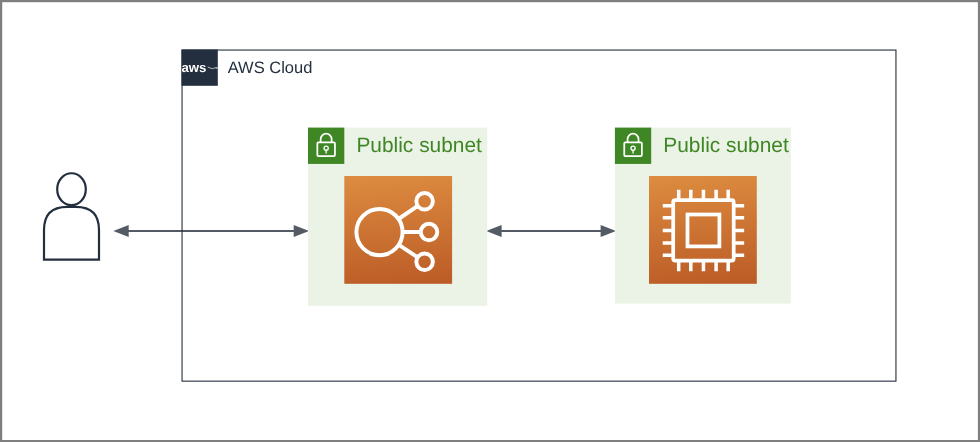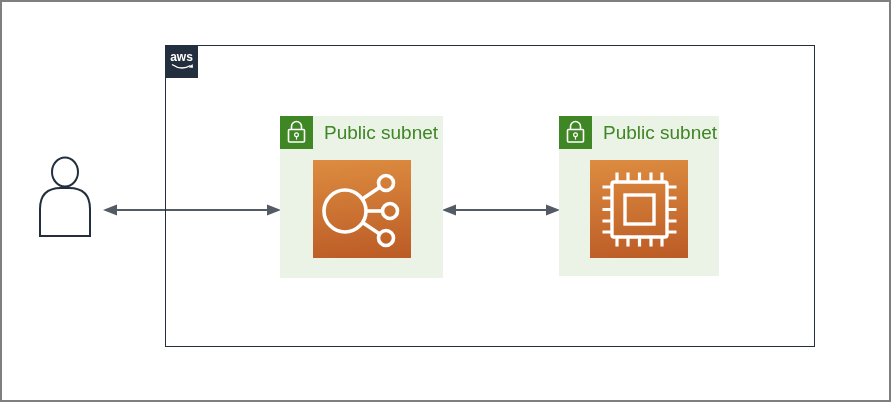--- a/index.html
+++ b/index.html
@@ -1,20 +1,20 @@
 <!DOCTYPE html>
 <html><head>
 <meta charset="utf-8">
 <style>
   html,body{margin:0;padding:0;background:#fff;font-family:"Liberation Sans",sans-serif;}
   .page{position:relative;width:891px;height:402px;background:#fff;border:2px solid #7f7f7f;box-sizing:border-box;overflow:hidden;}
 
   
   .aws-cloud{position:absolute;left:163px;top:43px;width:650px;height:302px;border:1px solid #232f3e;box-sizing:border-box;background:transparent;}
-  .aws-logo{position:absolute;left:-1px;top:-1px;width:33px;height:33px;background:#232f3e;display:flex;flex-direction:column;align-items:center;justify-content:center;}
+  .aws-logo{position:absolute;left:-1px;top:-1px;width:33px;height:33px;background:#232f3e;display:flex;flex-direction:row;align-items:center;justify-content:center;}
   .aws-logo .aws-word{color:#fff;font-size:12px;font-weight:bold;line-height:11px;letter-spacing:0;}
   .aws-cloud-label{position:absolute;left:41px;top:-1px;height:33px;line-height:33px;font-size:15px;color:#232f3e;white-space:nowrap;}
 
   
   .subnet{position:absolute;top:113px;background:#ebf3e7;}
   .subnet.s1{left:277px;width:163px;height:162px;}
   .subnet.s2{left:556px;width:160px;height:160px;}
   .subnet-badge{position:absolute;left:0;top:0;width:33px;height:33px;background:#3f8624;display:flex;align-items:center;justify-content:center;}
   .subnet-label{position:absolute;left:44px;top:0;height:33px;line-height:33px;font-size:19px;color:#3f8624;white-space:nowrap;}
   .service-icon{position:absolute;left:50%;transform:translateX(-50%);top:44px;width:98px;height:98px;background:linear-gradient(175deg,#dd8c40 0%,#bb5b26 100%);}
@@ -51,20 +51,21 @@
   </svg>
 
   <div class="aws-cloud">
     <div class="aws-logo">
       <span class="aws-word">aws</span>
       <svg width="24" height="8" viewBox="0 0 24 8">
         <path d="M2 1.5 Q11.5 8 20.5 2.5" fill="none" stroke="#ffffff" stroke-width="1.4"></path>
         <polygon points="22.6,1 18.6,4.6 23,4.8" fill="#ffffff"></polygon>
       </svg>
     </div>
+    <div class="aws-cloud-label">AWS Cloud</div>
 
     <div class="subnet s1" style="left:114px;top:70px;">
       <div class="subnet-badge">
         <svg width="33" height="33" viewBox="0 0 33 33">
           <path d="M11.5 14 V10.5 a5 5 0 0 1 10 0 V14" fill="none" stroke="#ffffff" stroke-width="1.6"></path>
           <rect x="8.5" y="13.5" width="16" height="12.5" rx="1" fill="none" stroke="#ffffff" stroke-width="1.6"></rect>
           <circle cx="16.5" cy="18.7" r="1.9" fill="none" stroke="#ffffff" stroke-width="1.2"></circle>
           <line x1="16.5" y1="20.6" x2="16.5" y2="23.6" stroke="#ffffff" stroke-width="1.2"></line>
         </svg>
       </div>

